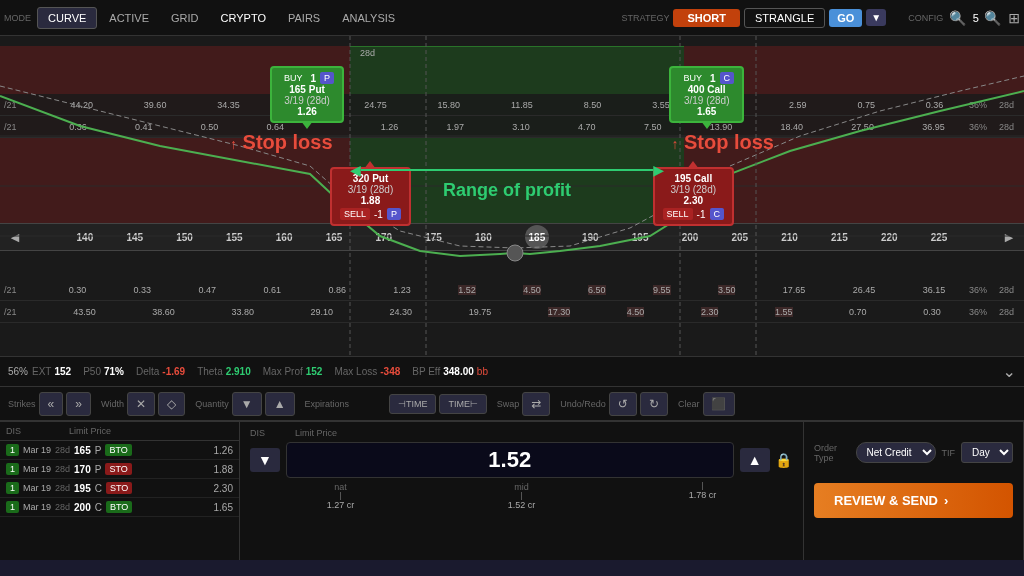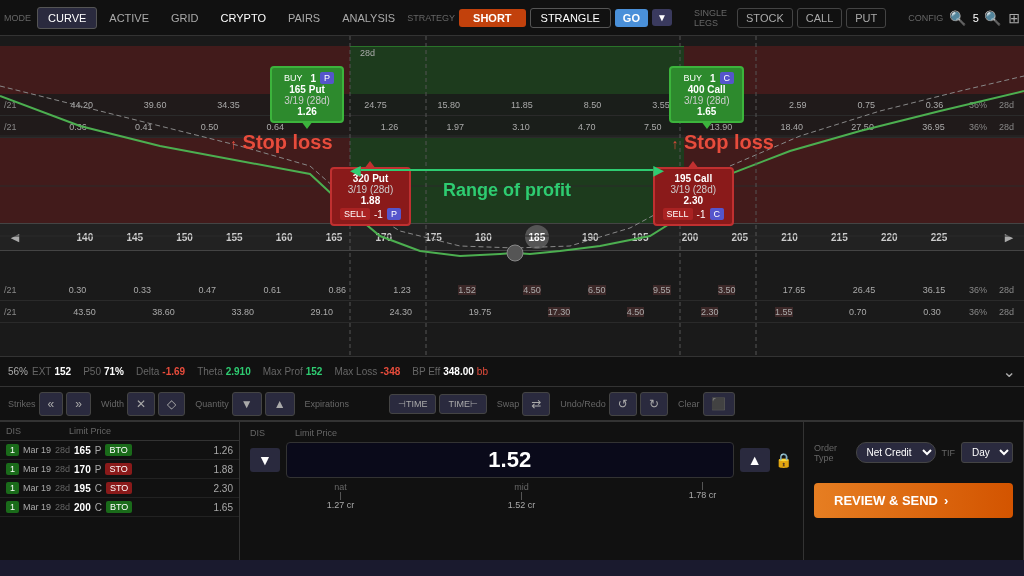--- a/index.html
+++ b/index.html
@@ -624,26 +624,20 @@
   <div class="tab">ANALYSIS</div>
 
   <div class="strategy-section">
     <span class="strategy-label">STRATEGY</span>
     <div class="strat-btn-red">SHORT</div>
     <div class="strat-btn-outline">STRANGLE</div>
     <div class="go-btn">GO</div>
     <div class="dropdown-arrow">▼</div>
   </div>
 
-  <div class="single-legs-section">
-    <span class="single-legs-label">SINGLE LEGS</span>
-    <div class="leg-btn">STOCK</div>
-    <div class="leg-btn">CALL</div>
-    <div class="leg-btn">PUT</div>
-  </div>
 
   <div class="config-section">
     <span class="config-label">CONFIG</span>
     <span class="config-icon">🔍</span>
     <span class="config-num">5</span>
     <span class="config-icon">🔍</span>
     <span class="config-icon">⊞</span>
   </div>
 </div>
 

